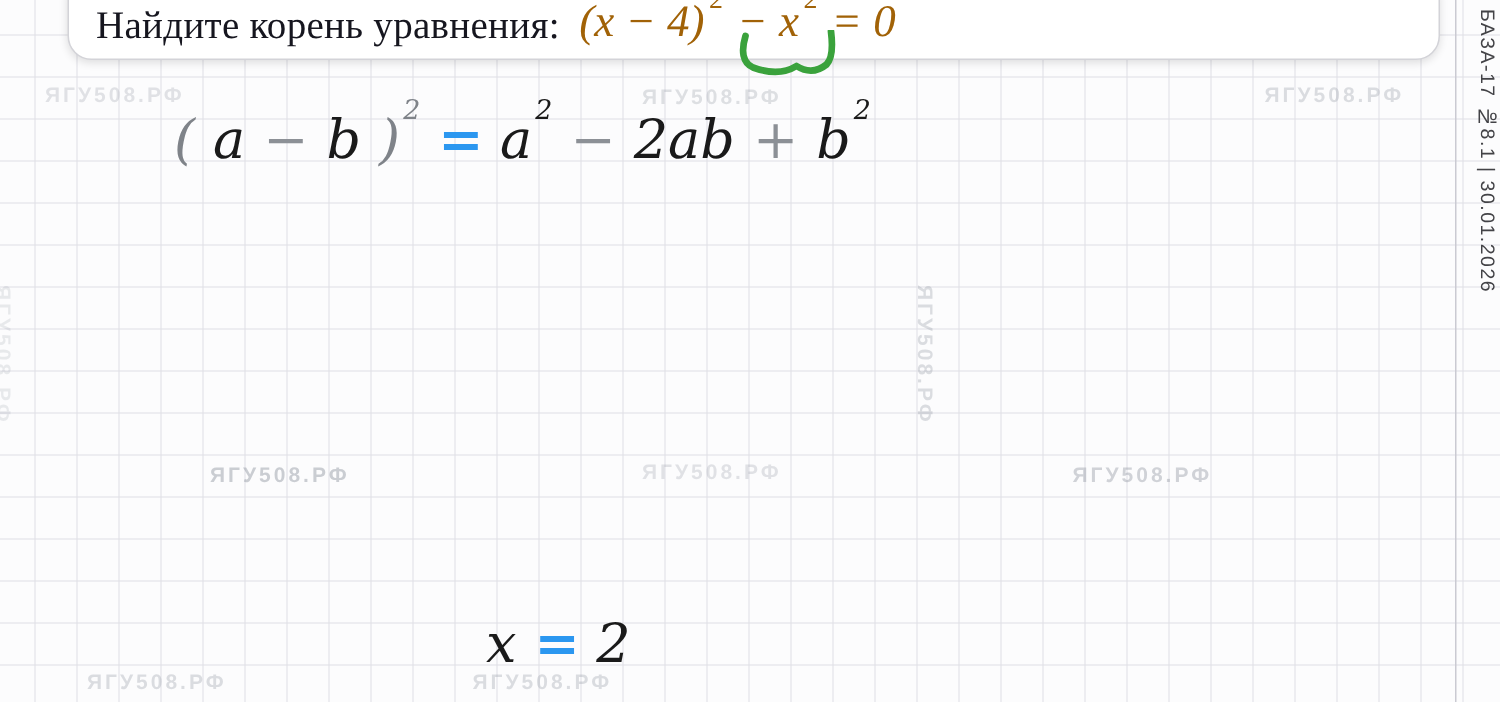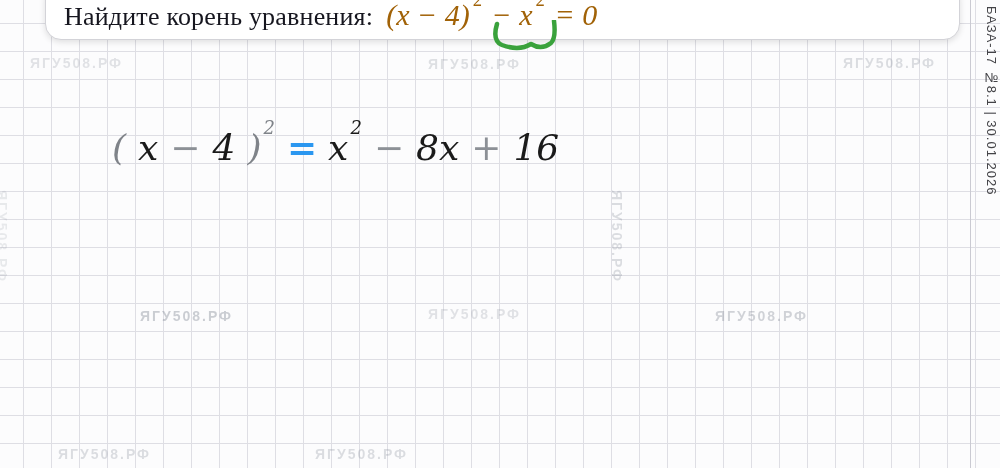--- a/index.html
+++ b/index.html
@@ -86,15 +86,16 @@
       <span class="wm" style="left: 843px; top: 55px; opacity: 0.3;">ЯГУ508.РФ</span>
       <span class="wm" style="left: 10px; top: 190px; opacity: 0.18; transform: rotate(90deg);">ЯГУ508.РФ</span>
       <span class="wm" style="left: 625px; top: 190px; opacity: 0.3; transform: rotate(90deg);">ЯГУ508.РФ</span>
       <span class="wm" style="left: 140px; top: 308px; opacity: 0.45;">ЯГУ508.РФ</span>
       <span class="wm" style="left: 428px; top: 306px; opacity: 0.25;">ЯГУ508.РФ</span>
       <span class="wm" style="left: 715px; top: 308px; opacity: 0.4;">ЯГУ508.РФ</span>
       <span class="wm" style="left: 58px; top: 446px; opacity: 0.3;">ЯГУ508.РФ</span>
       <span class="wm" style="left: 315px; top: 446px; opacity: 0.3;">ЯГУ508.РФ</span>
     </div>
 
-  <div class="hw line2"><span class="t pr">(</span><span class="t ink">x</span><span class="t op">−</span><span class="t ink">4</span><span class="t pr">)<sup>2</sup></span><span class="t eq">=</span><span class="t ink">x<sup>2</sup></span><span class="t op">−</span><span class="t ink">8x</span><span class="t op">+</span><span class="t ink">16</span></div>
+  <div class="hw line1"><span class="t pr">(</span><span class="t ink">a</span><span class="t op">−</span><span class="t ink">b</span><span class="t pr">)<sup>2</sup></span><span class="t eq">=</span><span class="t ink">a<sup>2</sup></span><span class="t op">−</span><span class="t ink">2ab</span><span class="t op">+</span><span class="t ink">b<sup>2</sup></span></div>
+  <div class="hw line6"><span class="t ink">x</span><span class="t eq">=</span><span class="t ink">2</span></div>
 
 </div>
 
 </body></html>

